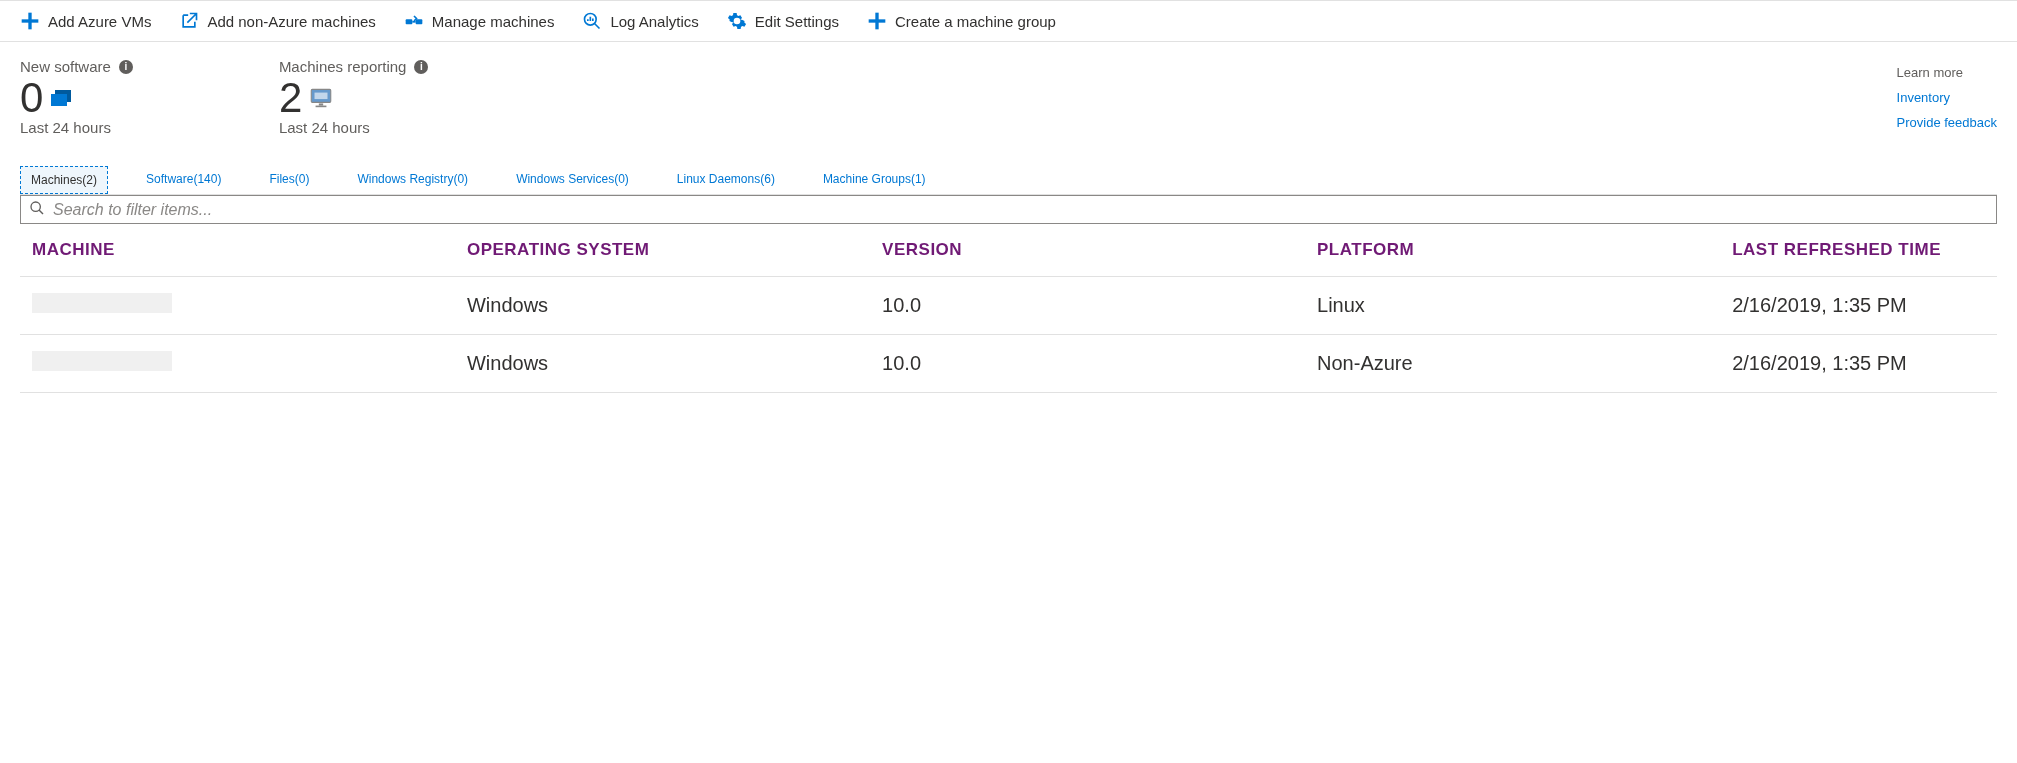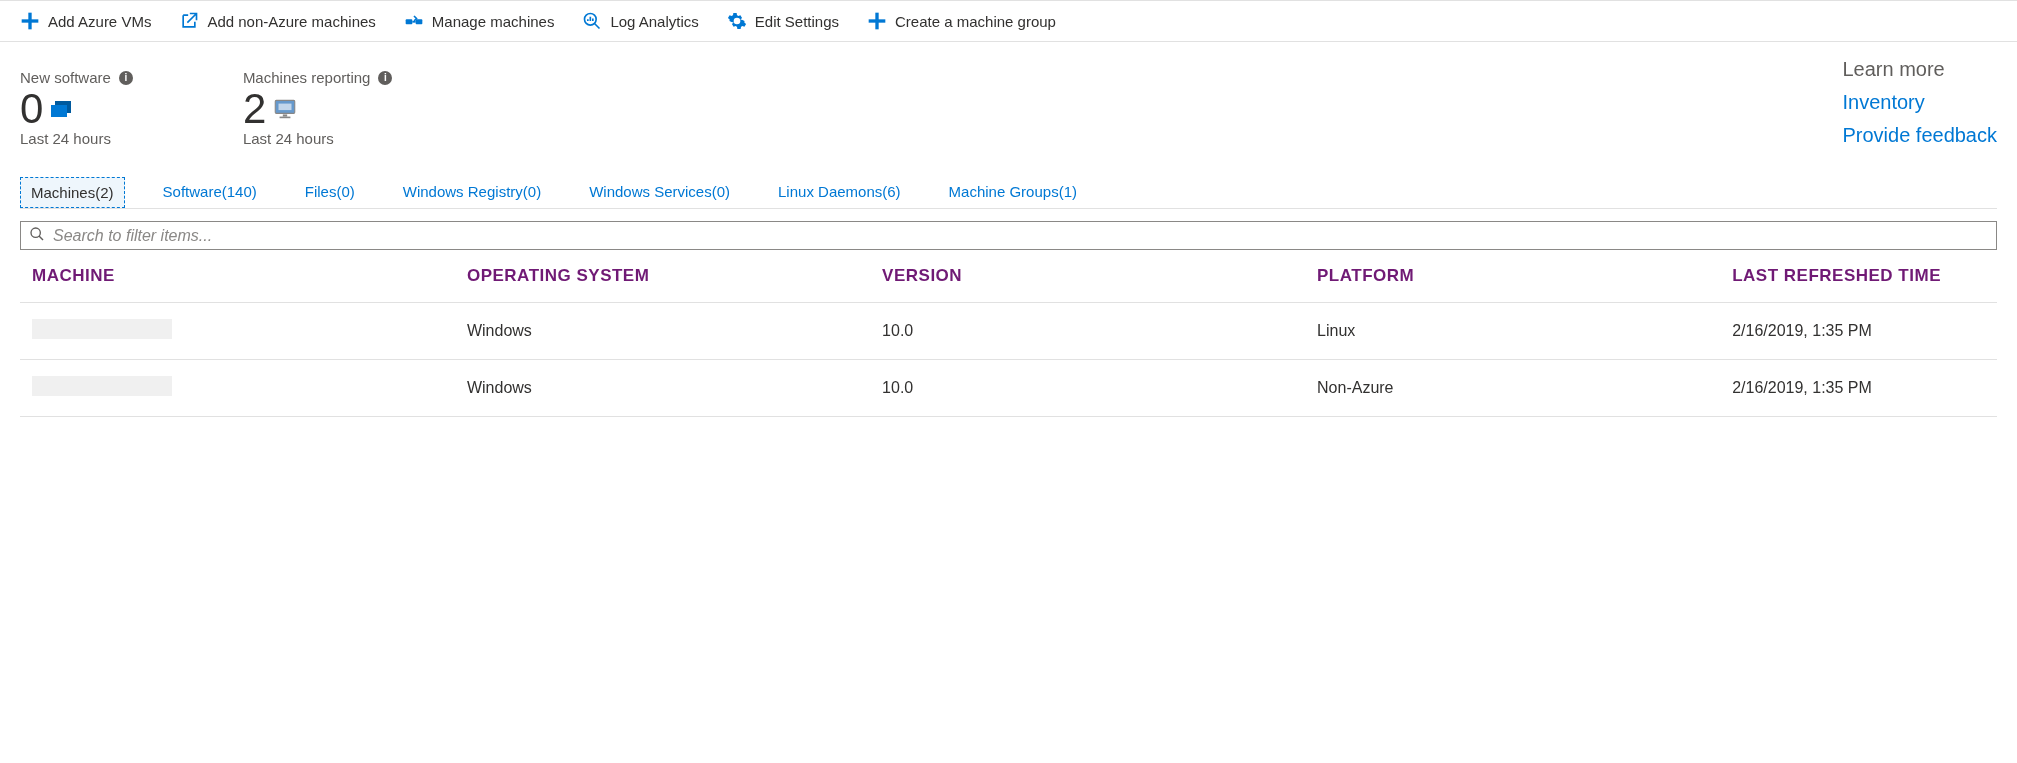--- a/index.html
+++ b/index.html
@@ -33,21 +33,22 @@
     justify-content: center;
     width: 20px;
     height: 20px;
   }
   .toolbar-btn svg { width: 20px; height: 20px; }
   .content {
     padding: 16px 20px 0 20px;
   }
   .summary-row {
     display: flex;
-    align-items: flex-end;
+    align-items: center;
+    gap: 36px;
   }
   .summary-card {
     margin-right: 110px;
   }
   .summary-title-row {
     display: flex;
     align-items: center;
     gap: 8px;
     color: #605e5c;
     font-size: 15px;
@@ -79,43 +80,42 @@
   .summary-sub {
     color: #605e5c;
     font-size: 15px;
     margin-top: 0;
   }
   .learn-more {
     margin-left: auto;
     display: flex;
     flex-direction: column;
     gap: 10px;
-    font-size: 20px;
+    font-size: 13px;
   }
   .learn-more-title { color: #605e5c; }
   .learn-more a { color: #0078d4; text-decoration: none; cursor: pointer; }
   .tabs {
     display: flex;
     gap: 28px;
     margin-top: 30px;
     border-bottom: 1px solid #e1e1e1;
   }
   .tab {
-    font-size: 15px;
+    font-size: 12px;
     color: #0078d4;
     padding: 6px 10px;
     cursor: pointer;
   }
   .tab.active {
     color: #323130;
     border: 1px dashed #0078d4;
     background: #eef6fc;
   }
   .search-wrap {
-    margin-top: 12px;
     border: 1px solid #8a8886;
     display: flex;
     align-items: flex-end;
     padding: 4px 8px;
     gap: 8px;
   }
   .search-wrap input {
     border: none;
     outline: none;
     width: 100%;
@@ -139,21 +139,21 @@
     font-weight: 700;
     letter-spacing: 0.5px;
     padding: 16px 12px;
     border-bottom: 1px solid #e1e1e1;
     text-transform: uppercase;
     color: #701a75;
   }
   .table td {
     padding: 16px 12px;
     border-bottom: 1px solid #e1e1e1;
-    font-size: 16px;
+    font-size: 20px;
     color: #323130;
   }
   .redacted {
     display: inline-block;
     width: 140px;
     height: 20px;
     background: #f0f0f0;
   }
   .col-machine { width: 22%; }
   .col-os { width: 21%; }

